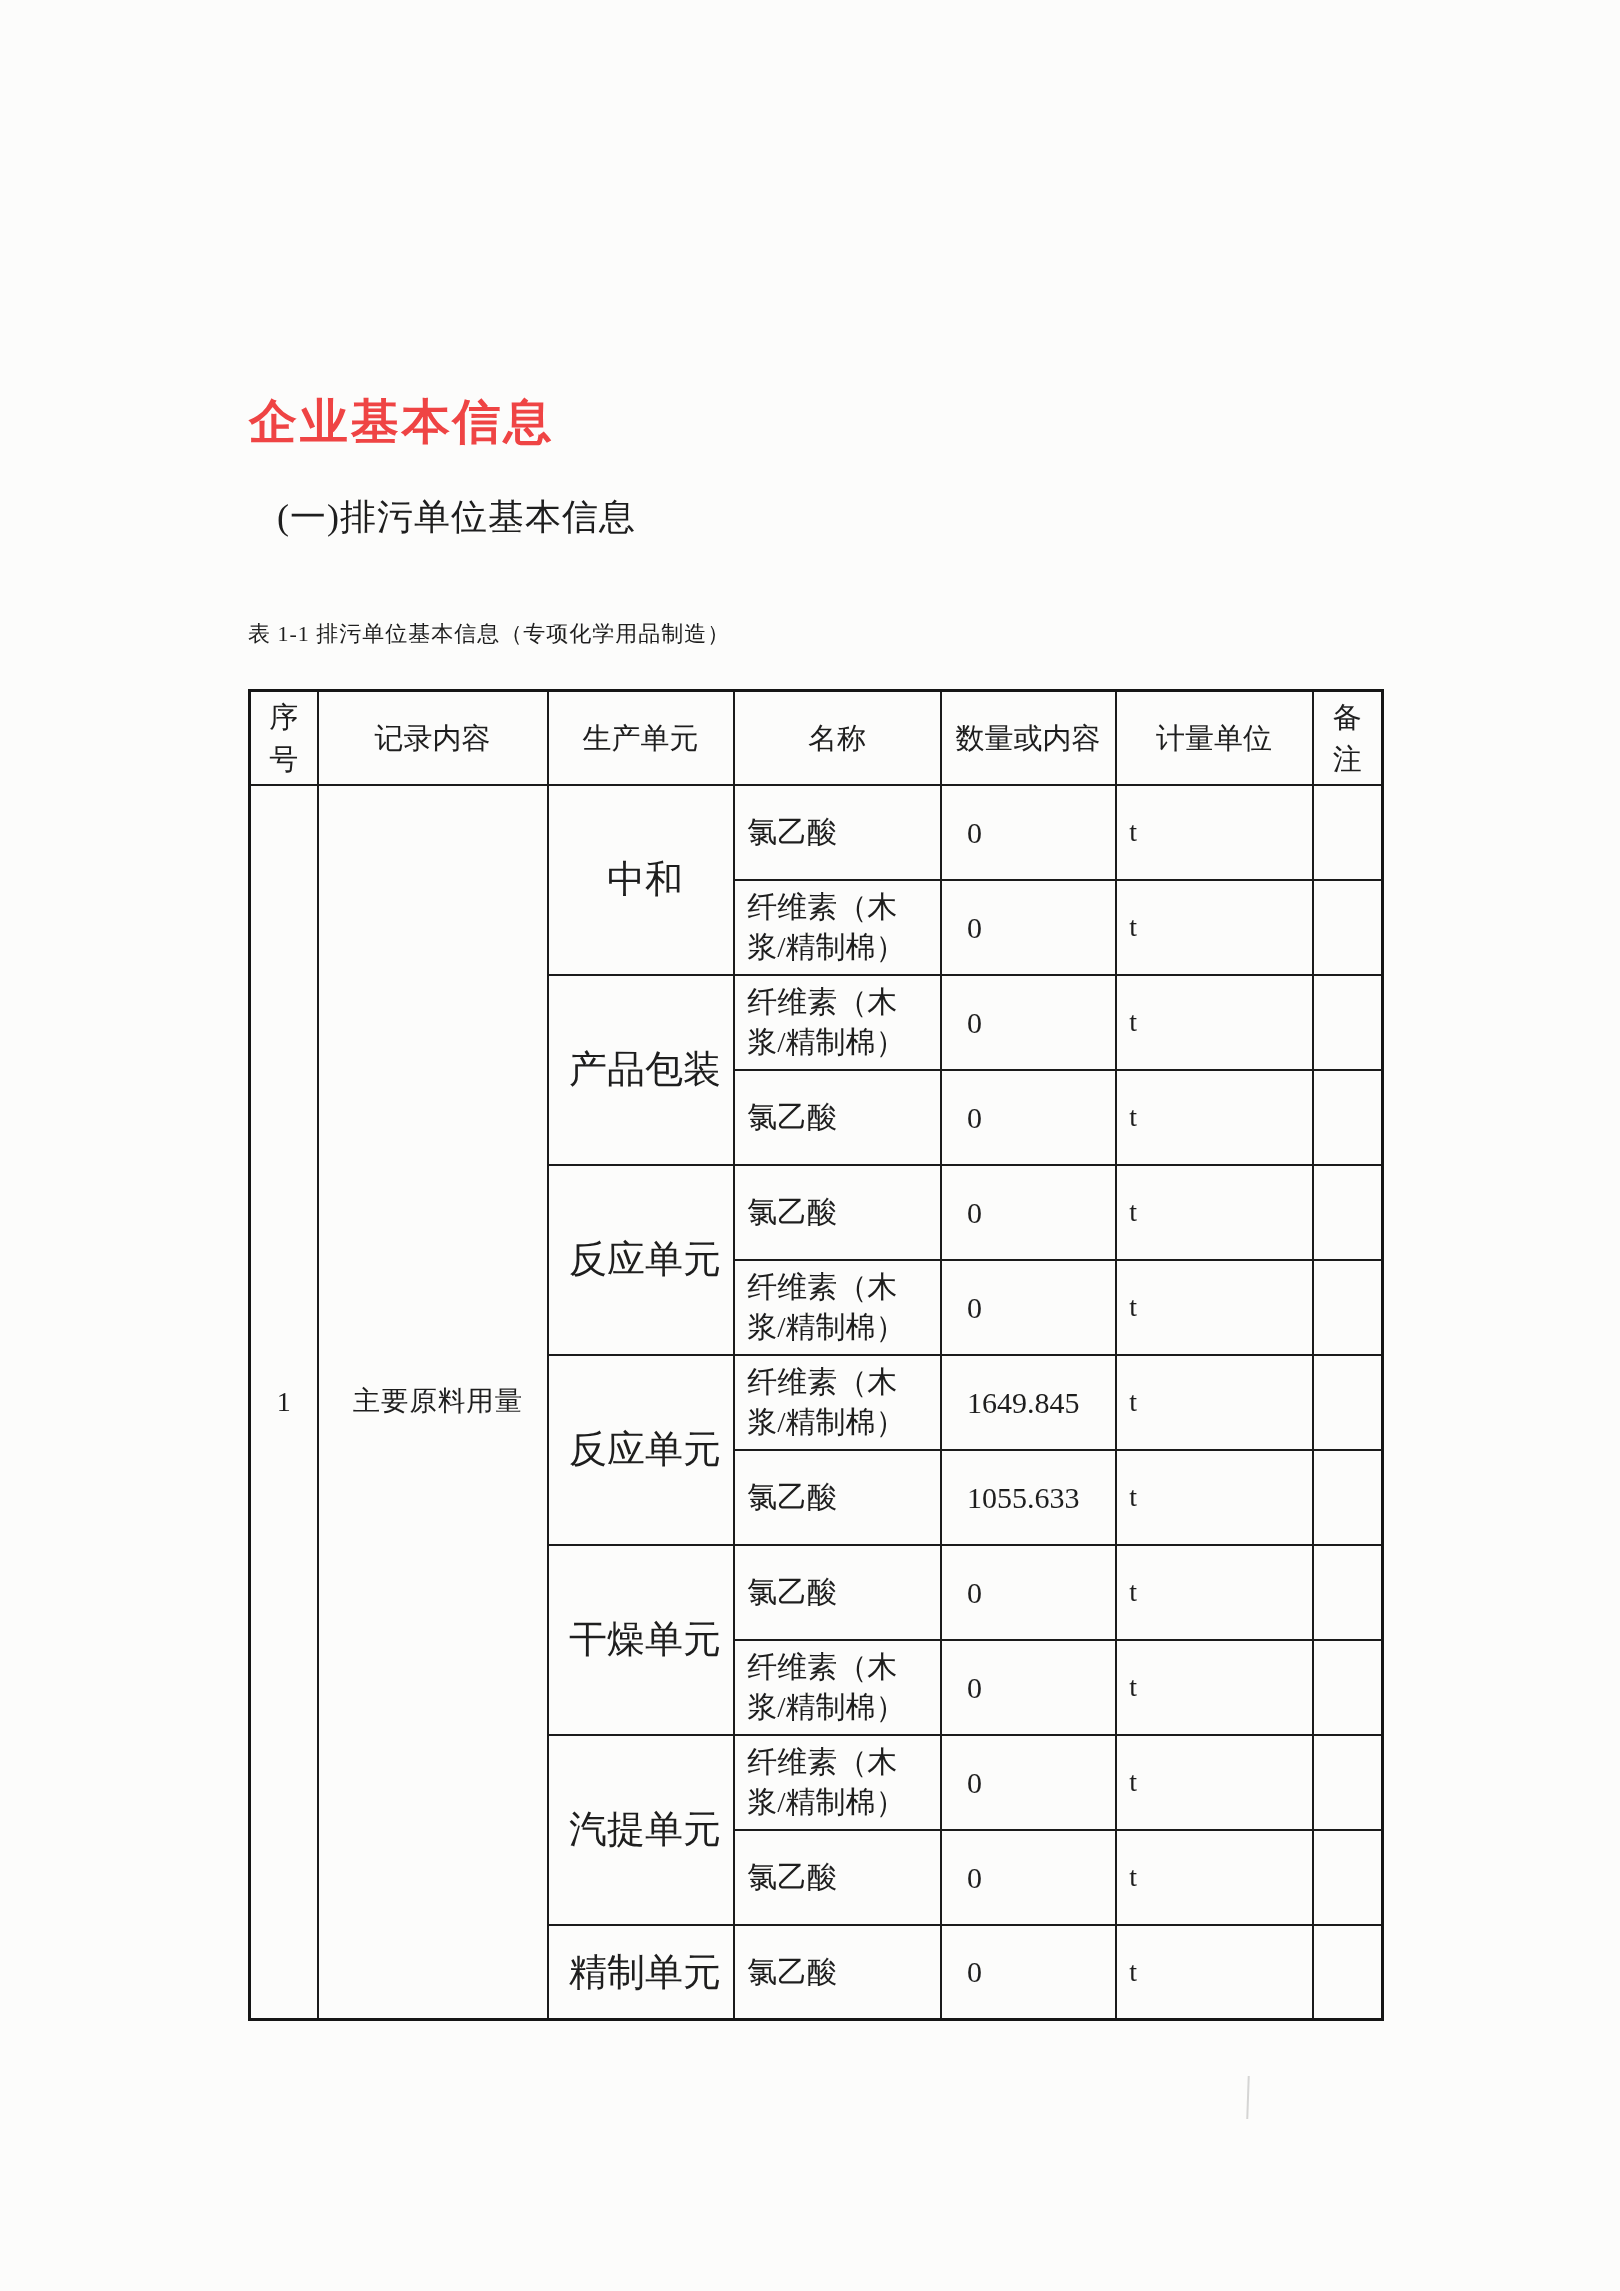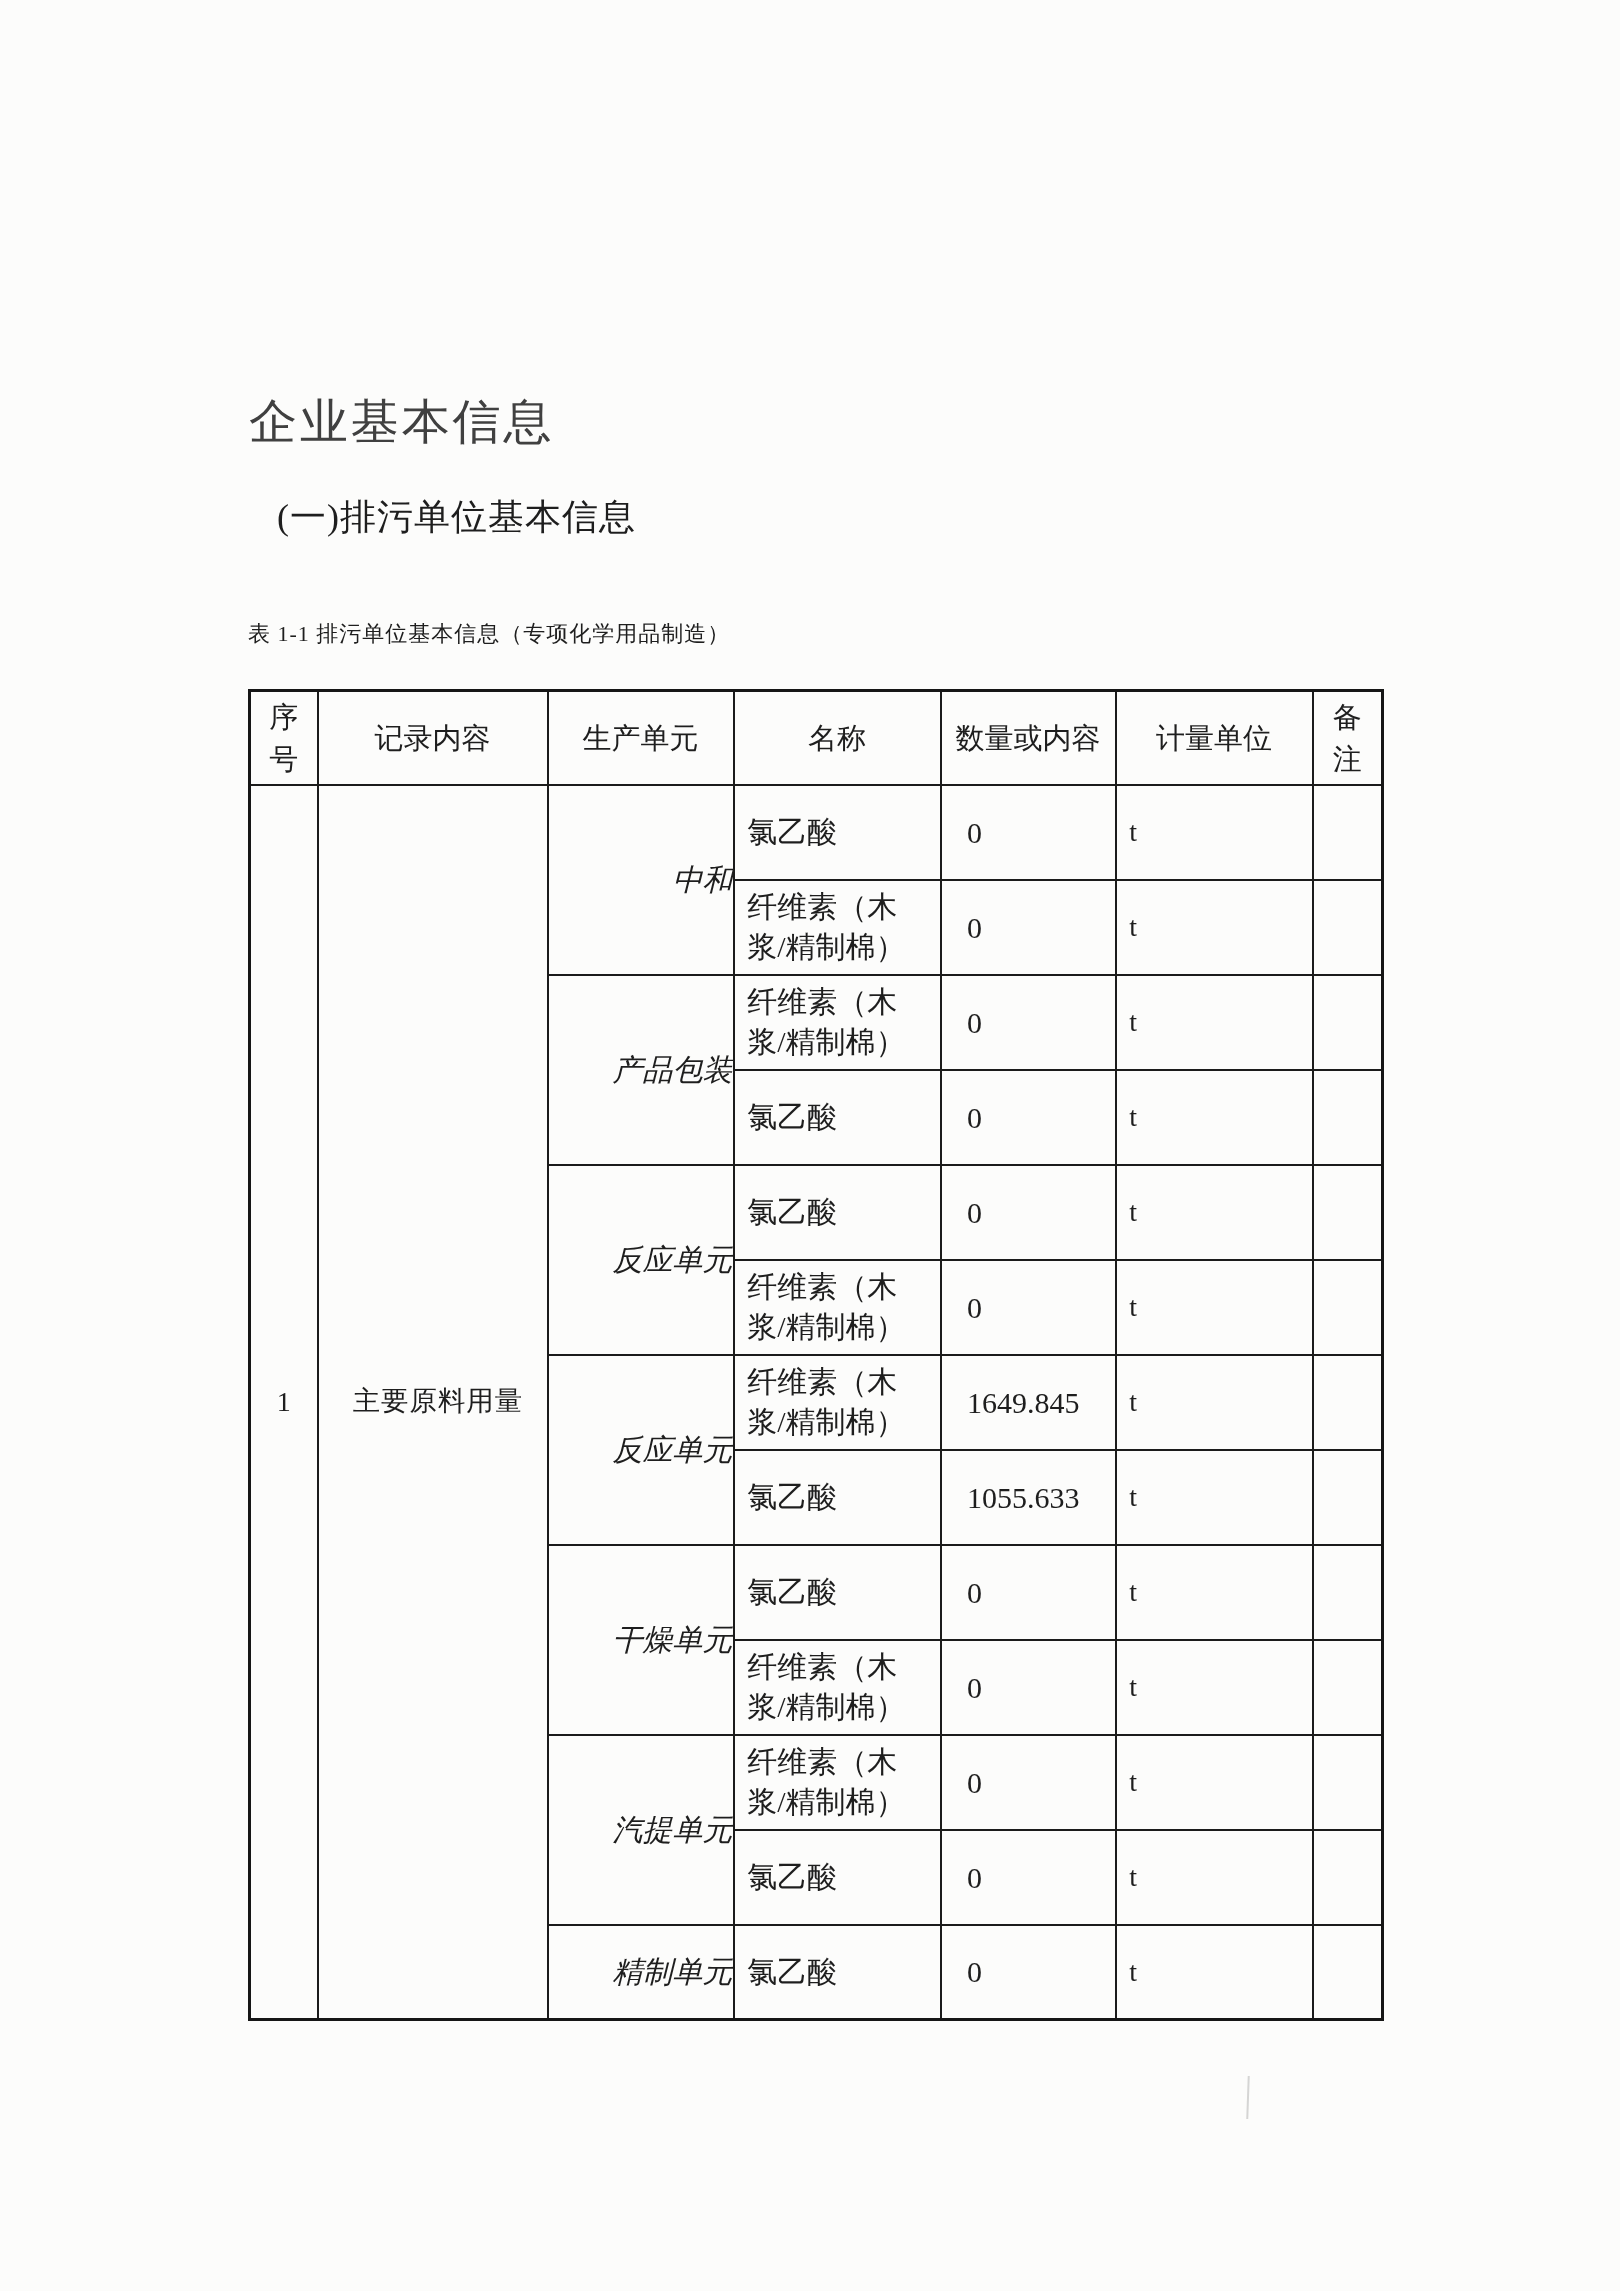--- a/index.html
+++ b/index.html
@@ -6,22 +6,22 @@
   html,body { width:1620px; height:2292px; }
   body {
     position:relative;
     background:#fcfcfb;
     color:#1e1e1e;
     font-family:"Liberation Serif","DejaVu Serif",serif;
     overflow:hidden;
   }
   .page-title {
     position:absolute; left:249px; top:390px;
-    font-size:48px; font-weight:400; letter-spacing:2.9px;
-    color:#404040;
+    font-size:48px; font-weight:700; letter-spacing:2.9px;
+    color:#ef4444;
   }
   .section-heading {
     position:absolute; left:245px; top:493px;
     font-size:36px; font-weight:400; letter-spacing:1px;margin-left:32px;
   }
   .table-caption {
     position:absolute; left:248px; top:619px;
     font-size:22px; letter-spacing:1px;
   }
   table.main-table {
@@ -41,21 +41,21 @@
   }
   .main-table thead tr { height:77px; }
   .main-table tbody tr { height:95px; }
   .main-table th {
     text-align:center;
     padding:3.9px 13.7px;
     word-break:break-all;
   }
   td.cell-seq      { text-align:center; font-size:28px; }
   td.cell-record   { text-align:center; padding-left:10.8px; font-size:27.4px; letter-spacing:1px; }
-  td.cell-unit     { text-align:right; padding-left:8.8px;  font-size:30px;font-style:italic; }
+  td.cell-unit     { text-align:center; padding-left:8.8px;  font-size:38px; }
   td.cell-name     { text-align:left; padding:5.9px 7.8px 5.9px 12.7px; font-size:30px; line-height:1.35; word-break:break-all;margin-left:13px; }
   td.cell-qty      { text-align:left; padding-left:25.5px; font-size:30px; }
   td.cell-measure  { text-align:left; padding-left:12.7px; font-size:28px; }
   td.cell-remark   { }
   .artifact {
     position:absolute; left:1247px; top:2076px;
     width:2px; height:43px; background:#b5b5b5; opacity:.55;
     transform:rotate(2deg);
   }
 </style>

